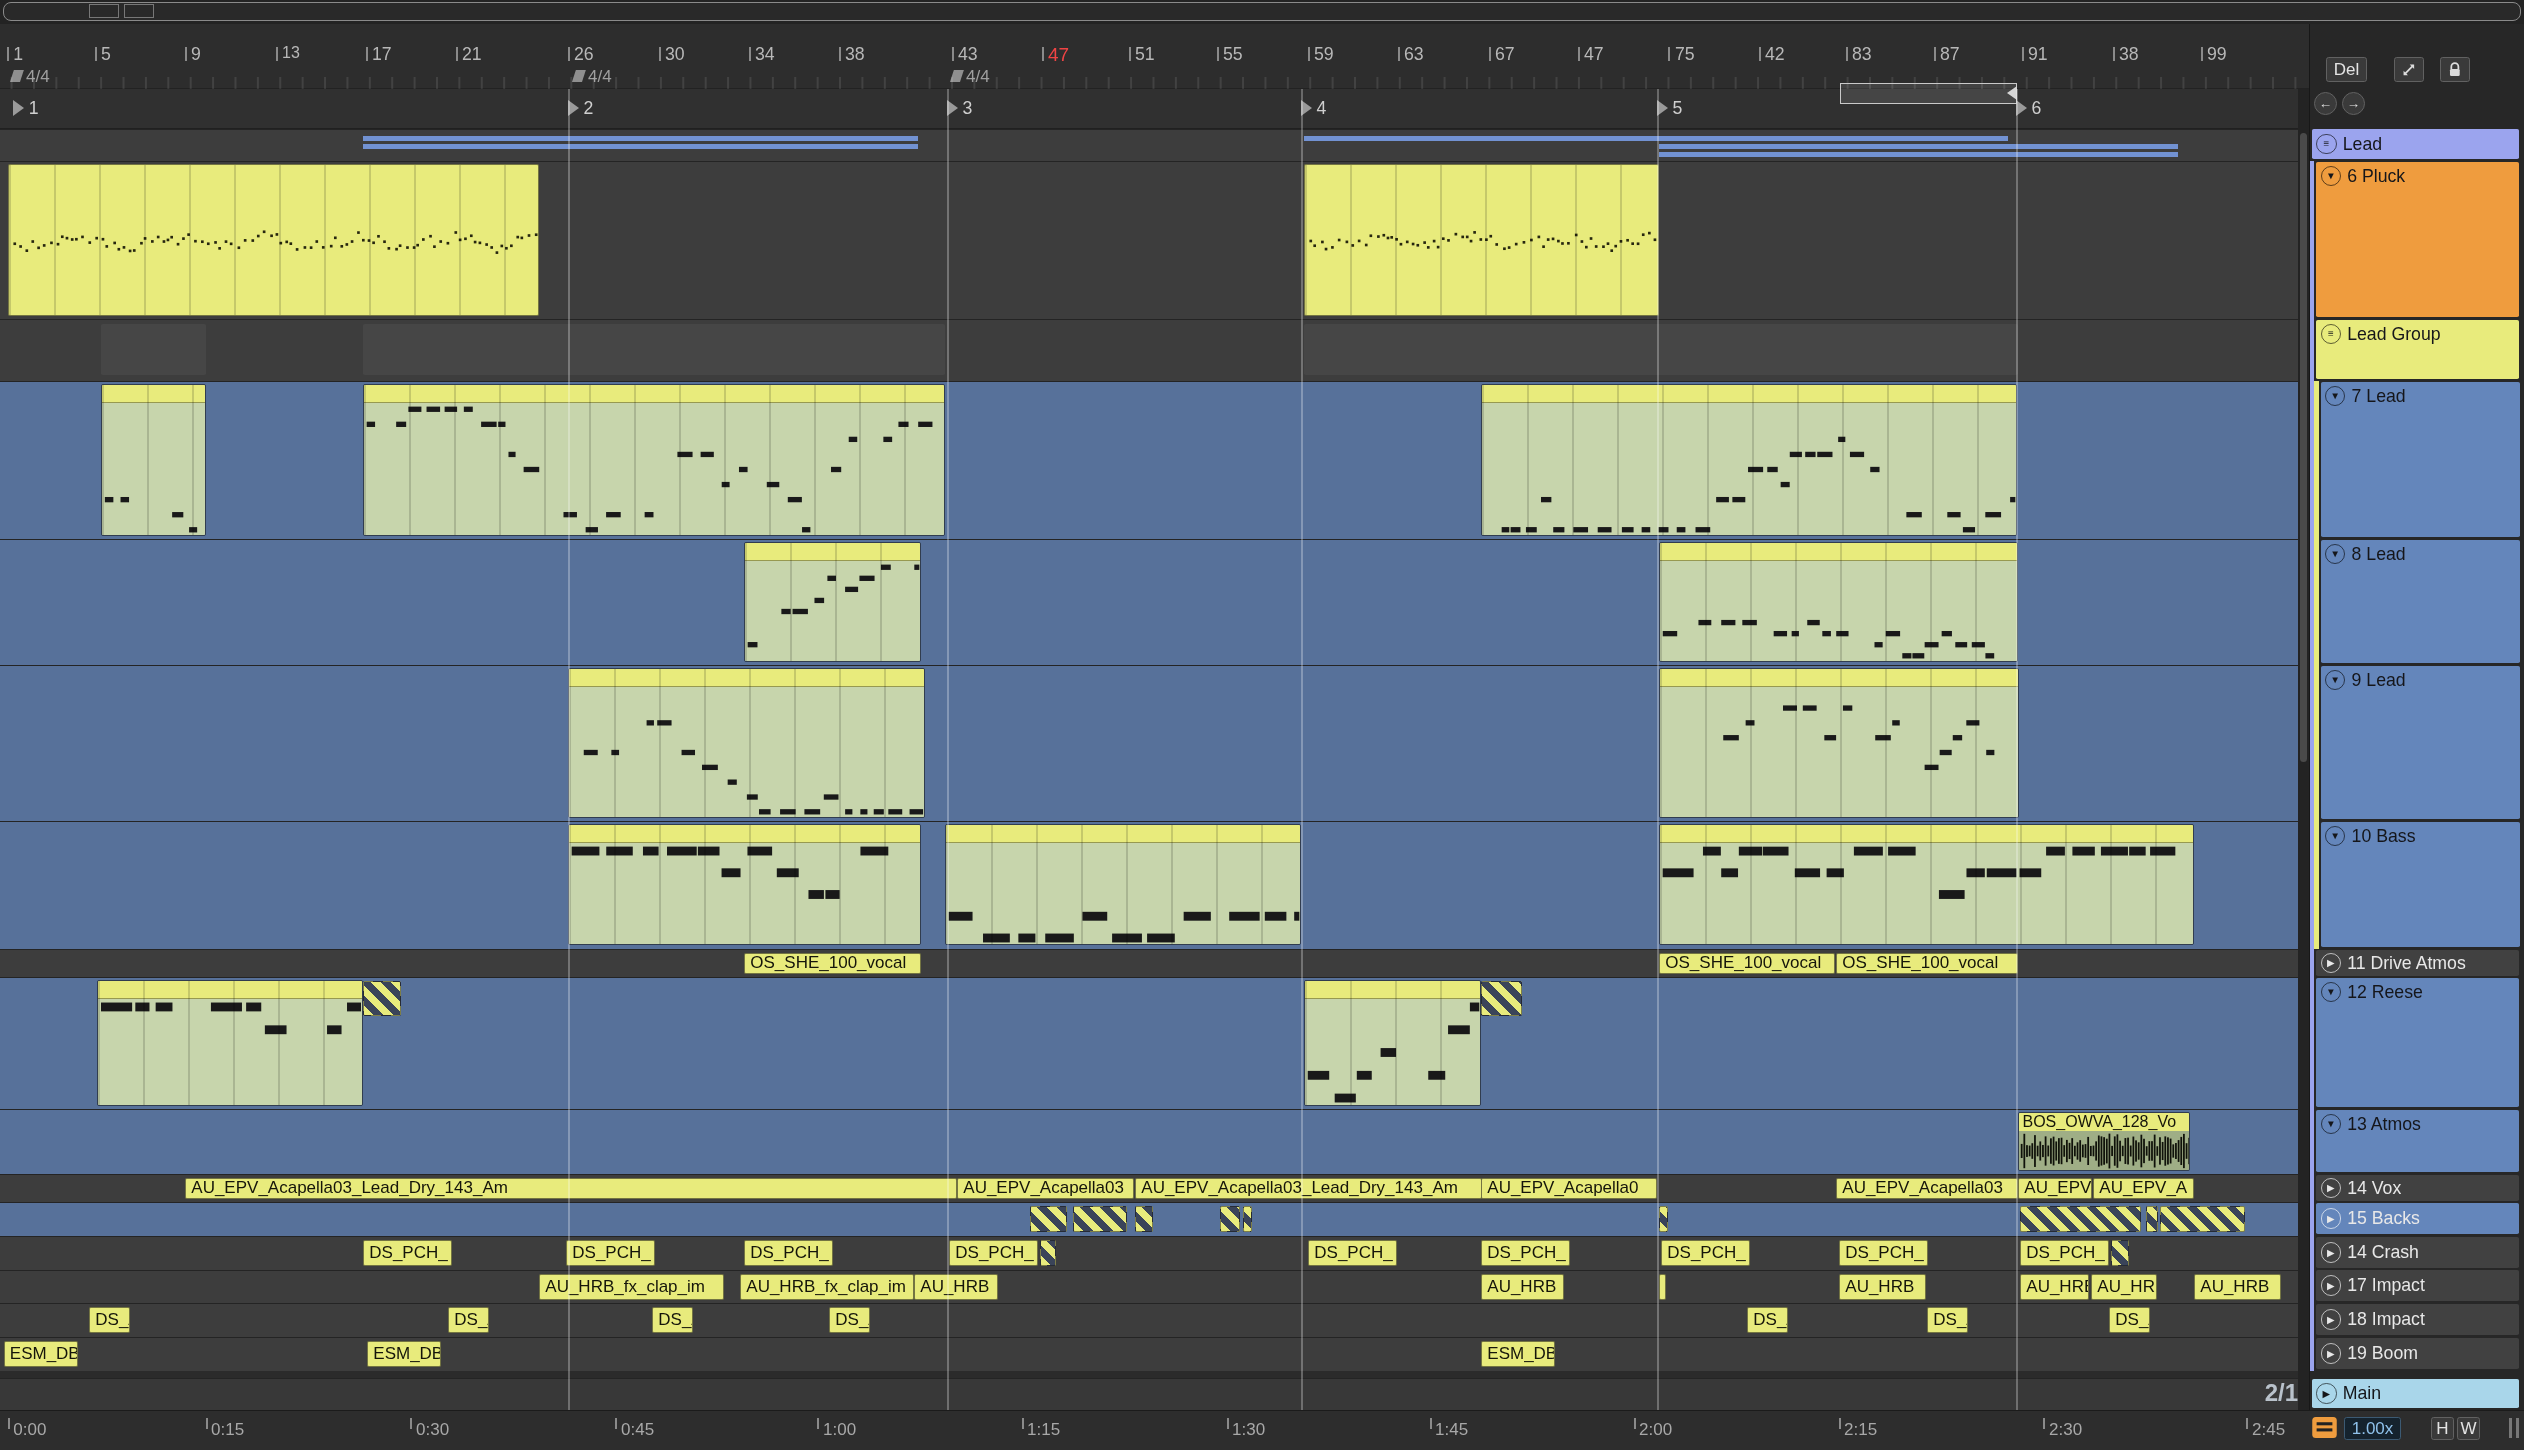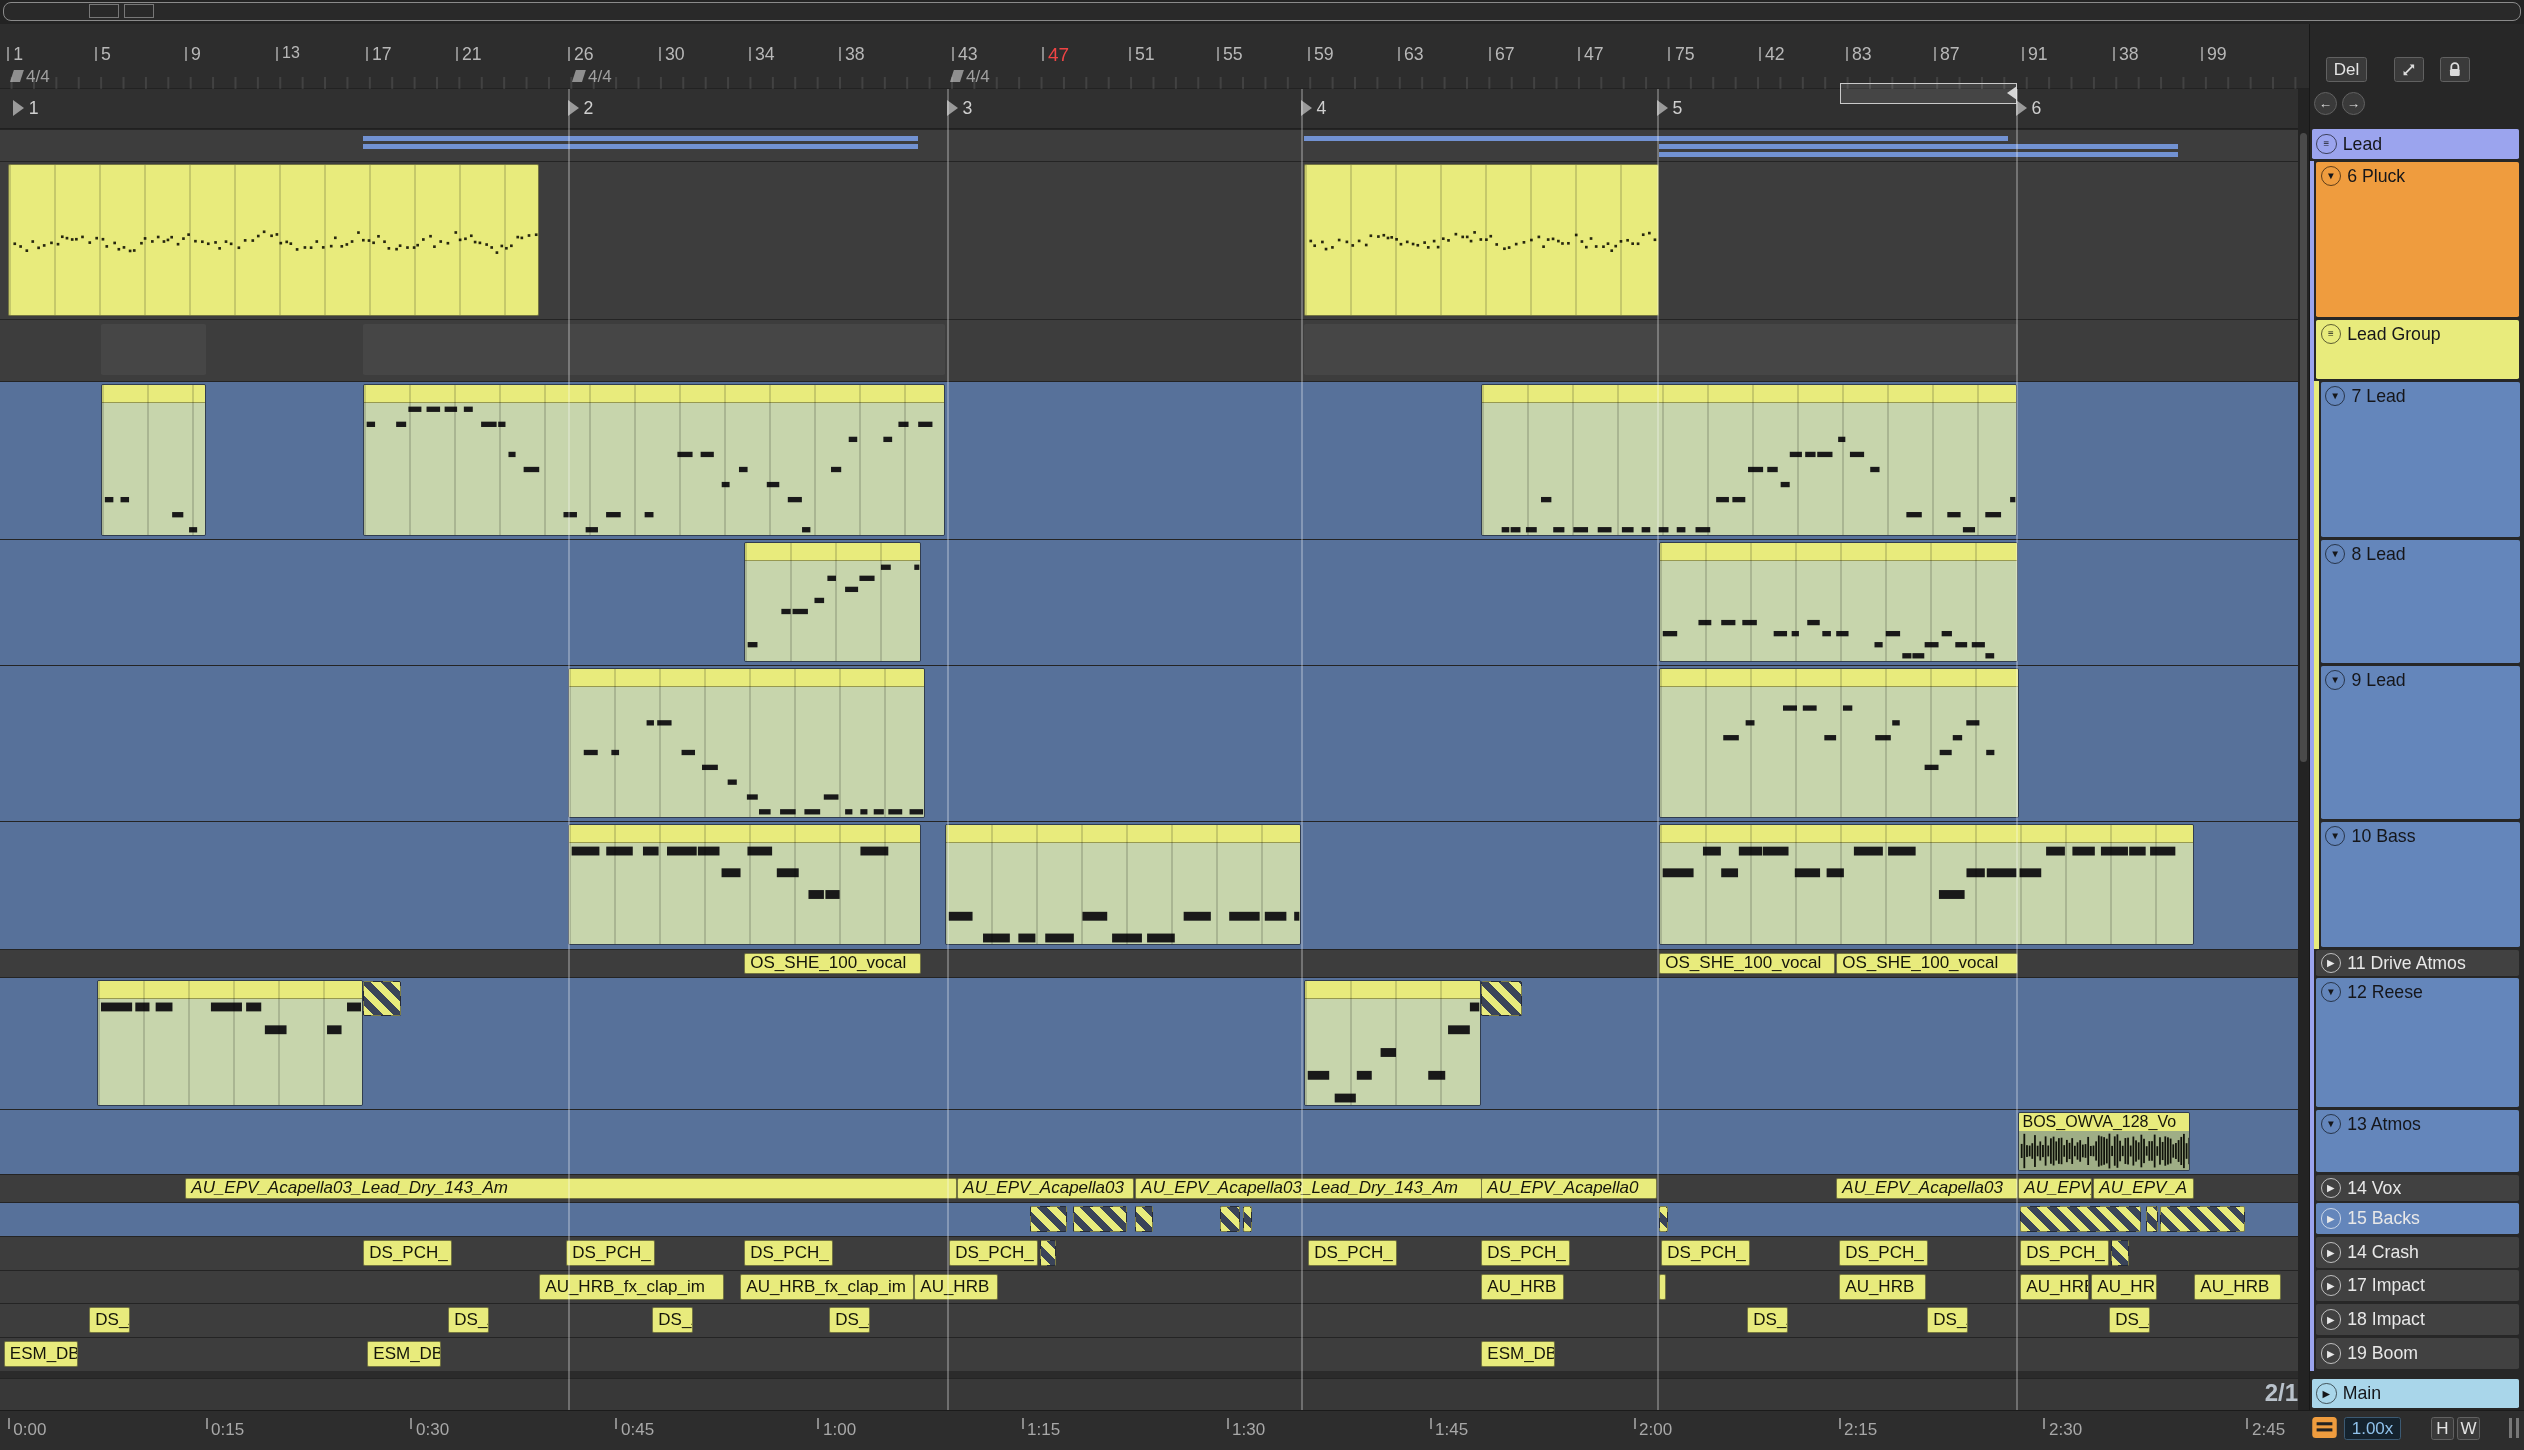--- a/index.html
+++ b/index.html
@@ -718,21 +718,21 @@
             <rect x="176" y="13.5" width="2" height="18.0" fill="#10120a"></rect>
             <rect x="179" y="10.2" width="2" height="24.6" fill="#10120a"></rect>
             <rect x="182" y="6.6" width="2" height="31.7" fill="#10120a"></rect>
             <rect x="185" y="3.2" width="2" height="38.6" fill="#10120a"></rect>
             <rect x="188" y="13.7" width="2" height="17.6" fill="#10120a"></rect>
             <rect x="191" y="7.6" width="2" height="29.8" fill="#10120a"></rect>
           </svg>
         </div>
       </div>
     </div>
-    <div class="abs grid4" style="left: 0px; top: 1174px; width: 2309px; height: 28px; background: rgb(61, 61, 61); border-top: 1.8px solid rgb(36, 36, 36); font-style: italic;">
+    <div class="abs grid4" style="left: 0px; top: 1174px; width: 2309px; height: 28px; background: rgb(61, 61, 61); border-top: 1.8px solid rgb(36, 36, 36);">
       <div class="clip lblclip" style="left: 185px; top: 2.7px; width: 772px; height: 21px;">
         <span>AU_EPV_Acapella03_Lead_Dry_143_Am</span>
       </div>
       <div class="clip lblclip" style="left: 957px; top: 2.7px; width: 177px; height: 21px;">
         <span>AU_EPV_Acapella03</span>
       </div>
       <div class="clip lblclip" style="left: 1135px; top: 2.7px; width: 347px; height: 21px;">
         <span>AU_EPV_Acapella03_Lead_Dry_143_Am</span>
       </div>
       <div class="clip lblclip" style="left: 1481px; top: 2.7px; width: 176px; height: 21px;">

